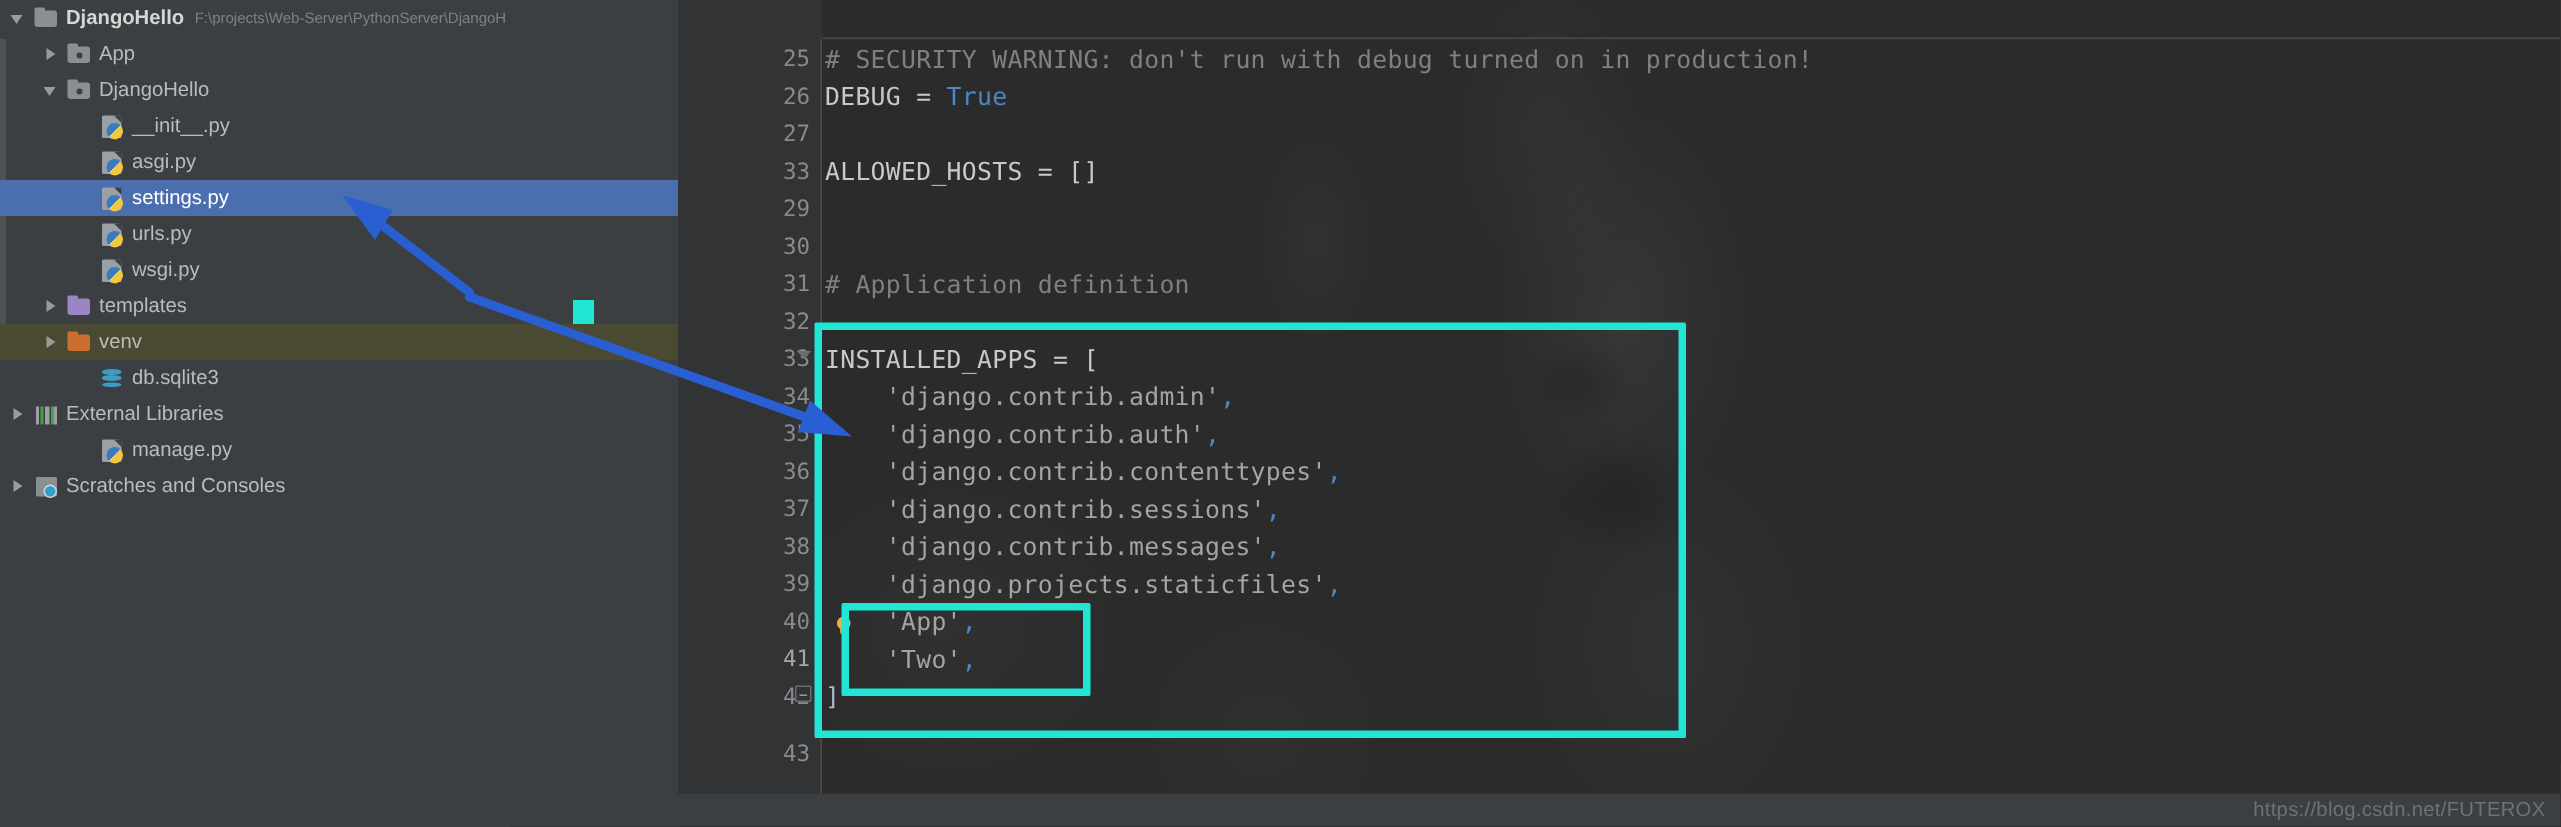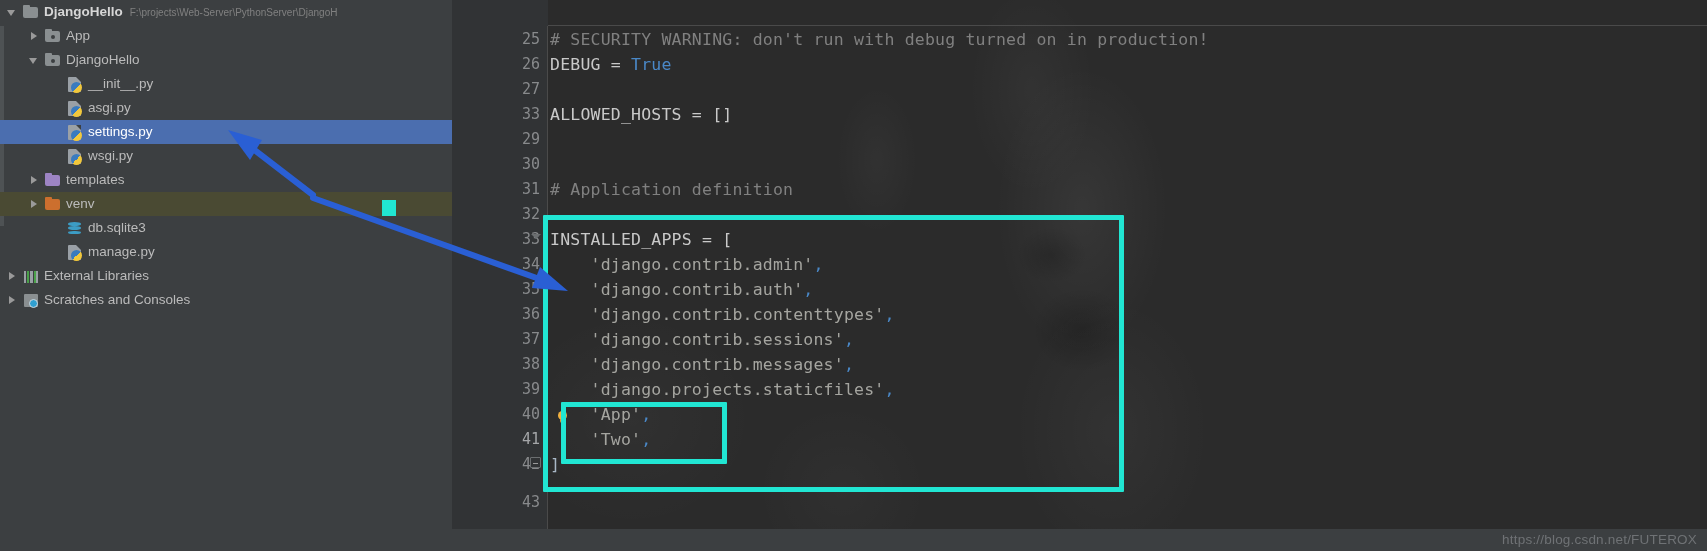--- a/index.html
+++ b/index.html
@@ -234,20 +234,27 @@
           <span class="ic">
             <span class="pyfile"></span>
           </span>
           <span class="lbl">settings.py</span>
         </div>
         <div class="tree-row" style="padding-left: 48px;">
           <span class="arrow-toggle "></span>
           <span class="ic">
             <span class="pyfile"></span>
           </span>
+          <span class="lbl">urls.py</span>
+        </div>
+        <div class="tree-row" style="padding-left: 48px;">
+          <span class="arrow-toggle "></span>
+          <span class="ic">
+            <span class="pyfile"></span>
+          </span>
           <span class="lbl">wsgi.py</span>
         </div>
         <div class="tree-row" style="padding-left: 26px;">
           <span class="arrow-toggle collapsed"></span>
           <span class="ic">
             <span class="folder purple"></span>
           </span>
           <span class="lbl">templates</span>
         </div>
         <div class="tree-row highlight" style="padding-left: 26px; text-align: center;">
@@ -261,39 +268,39 @@
           <span class="arrow-toggle "></span>
           <span class="ic">
             <span class="dbic">
               <i></i>
               <i></i>
               <i></i>
             </span>
           </span>
           <span class="lbl">db.sqlite3</span>
         </div>
+        <div class="tree-row" style="padding-left: 4px;">
+          <span class="arrow-toggle collapsed"></span>
+          <span class="ic">
+            <span class="libic">
+              <b></b>
+              <b></b>
+              <b></b>
+              <b></b>
+              <b></b>
+            </span>
+          </span>
+          <span class="lbl">External Libraries</span>
+        </div>
         <div class="tree-row" style="padding-left: 48px;">
           <span class="arrow-toggle "></span>
           <span class="ic">
             <span class="pyfile"></span>
           </span>
           <span class="lbl">manage.py</span>
-        </div>
-        <div class="tree-row" style="padding-left: 4px;">
-          <span class="arrow-toggle collapsed"></span>
-          <span class="ic">
-            <span class="libic">
-              <b></b>
-              <b></b>
-              <b></b>
-              <b></b>
-              <b></b>
-            </span>
-          </span>
-          <span class="lbl">External Libraries</span>
         </div>
         <div class="tree-row" style="padding-left: 4px;">
           <span class="arrow-toggle collapsed"></span>
           <span class="ic">
             <span class="scic"></span>
           </span>
           <span class="lbl">Scratches and Consoles</span>
         </div>
       </div>
   </div>

